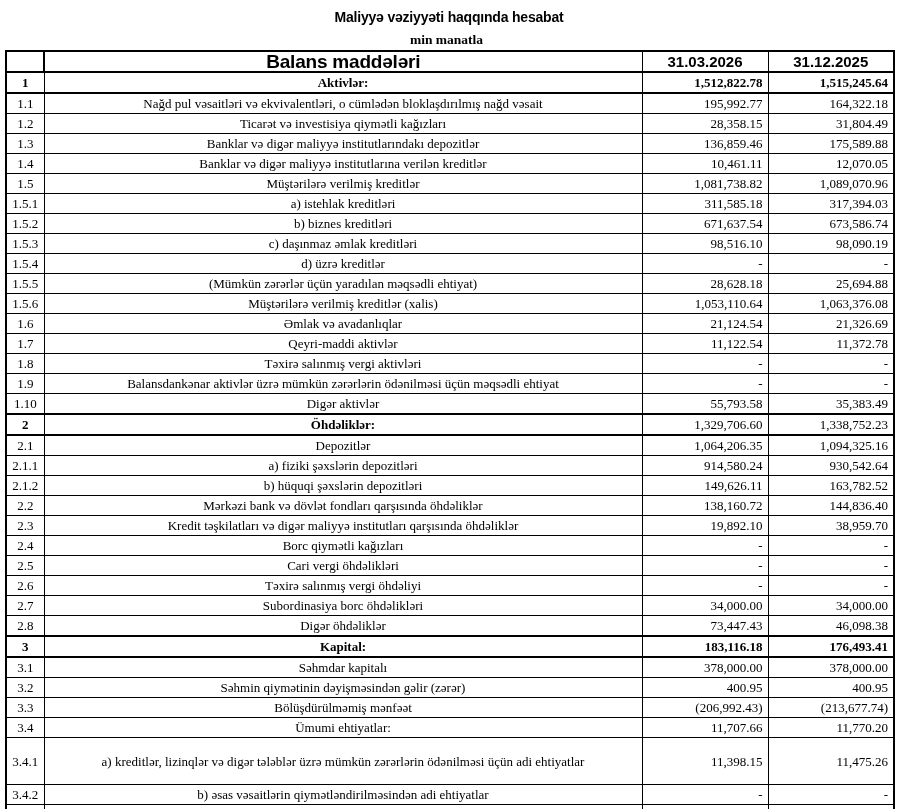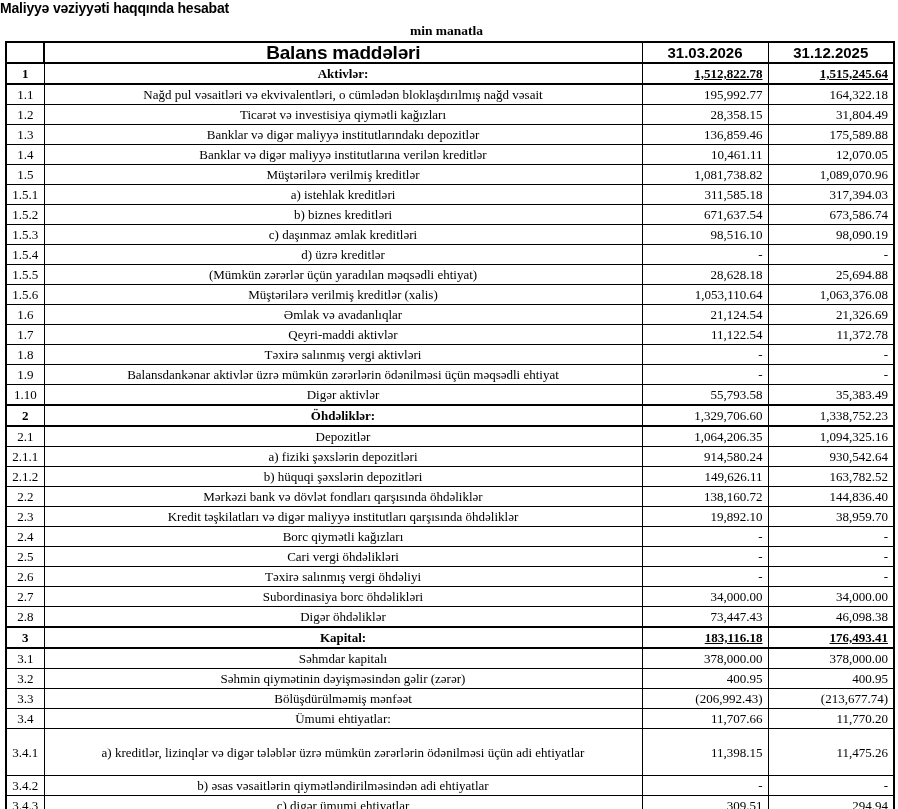--- a/index.html
+++ b/index.html
@@ -12,25 +12,25 @@
   }
   .page {
     position: relative;
     width: 898px;
     height: 809px;
     background: #ffffff;
     font-family: "Liberation Serif", serif;
     color: #000;
   }
   .report-title {
-    text-align: left;
+    text-align: center;
     font-family: "Liberation Sans", sans-serif;
     font-weight: bold;
     font-size: 14px;
-    padding-top: 0;
+    padding-top: 9px;
     letter-spacing: -0.2px;
   }
   .unit-note {
     width: 893px;
     text-align: center;
     font-family: "Liberation Serif", serif;
     font-weight: bold;
     font-size: 13.5px;
     margin-top: 7px;
     margin-bottom: 2px;
@@ -78,21 +78,21 @@
   td.c-no {
     text-align: center;
     border-right: 2px solid #000;
     padding: 1px 1px;
   }
   td.c-label { text-align: center; }
   td.c-val { text-align: right; }
 
   tr.section td { border-top: 2px solid #000; border-bottom: 2px solid #000; }
   tr.section td.c-no, tr.section td.c-label { font-weight: bold; }
-  tr.bold-vals td.c-val { font-weight: bold; text-decoration: underline; }
+  tr.bold-vals td.c-val { font-weight: bold; }
 
   tr.tall td { height: 44px; }
 
   td.dash { padding-right: 28px; }
 </style>
 </head>
 <body>
 
 <div class="page">
   <div class="report-title">Maliyyə vəziyyəti haqqında hesabat</div>

